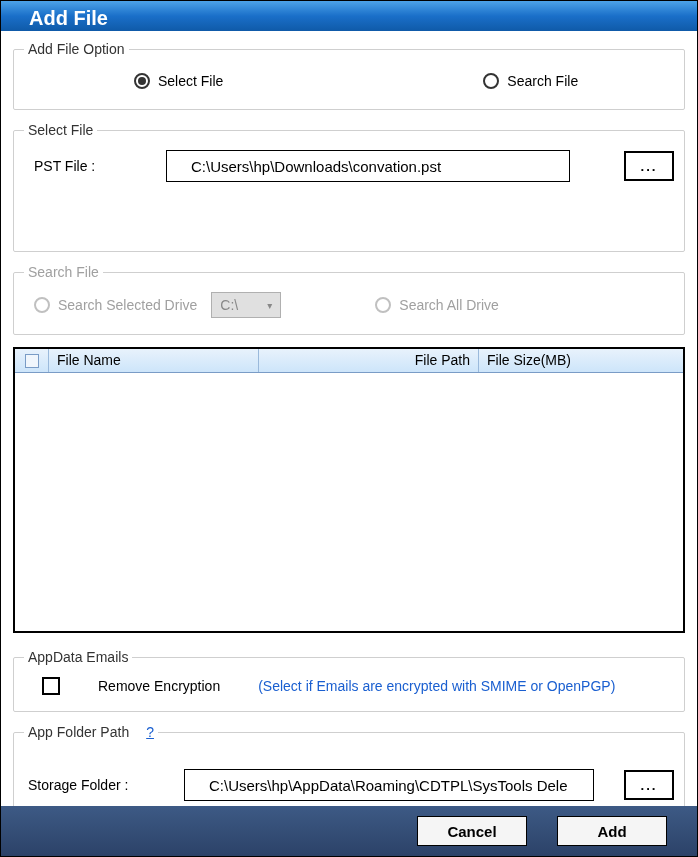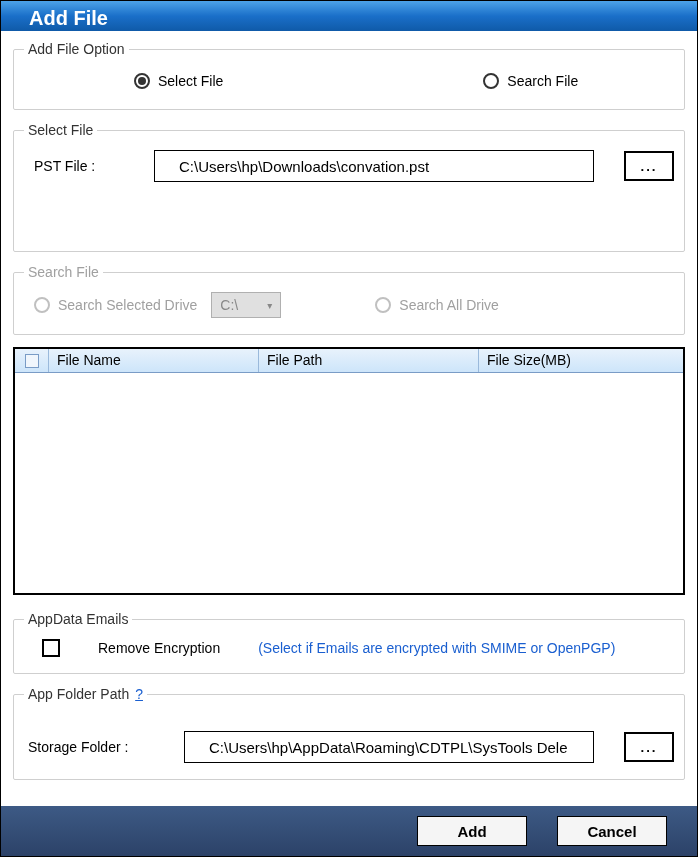--- a/index.html
+++ b/index.html
@@ -65,21 +65,21 @@
     .radio-circle.disabled { border-color: #c0c0c0; }
     .radio-dot {
       width: 8px;
       height: 8px;
       background: #333;
       border-radius: 50%;
     }
     .field-row {
       display: flex;
       align-items: center;
-      gap: 10px;
+      gap: 22px;
     }
     .field-label {
       width: 120px;
       padding-left: 10px;
     }
     .text-input {
       flex: 1;
       border: 1px solid #000;
       padding: 6px 24px;
       font-size: 15px;
@@ -116,56 +116,56 @@
       color: #888;
     }
     .chevron {
       font-size: 10px;
       color: #888;
     }
     .search-all-wrap { margin-left: 80px; }
     .table-container {
       border: 2px solid #000;
       margin-bottom: 16px;
-      height: 248px;
+      height: 286px;
       background: #fff;
     }
     .table-header {
       display: flex;
       background: linear-gradient(to bottom, #e8f2fc, #cde5fa);
       border-bottom: 1px solid #7a9cc6;
       height: 24px;
     }
     .th {
       border-right: 1px solid #9ab9db;
       padding: 3px 8px;
       font-size: 14px;
     }
     .th-check { width: 34px; display:flex; align-items:center; justify-content:center; }
     .th1 { width: 210px; }
-    .th2 { width: 220px; }
+    .th2 { width: 220px; text-align: right; }
     .th3 { flex: 1; border-right: none; }
     .header-checkbox {
       width: 14px; height: 14px; border: 1px solid #7a9cc6; background: #f0f6fc;
     }
     .decrypt-row {
       display: flex;
       align-items: center;
       gap: 38px;
       padding-left: 18px;
     }
     .checkbox {
       width: 18px;
       height: 18px;
       border: 2px solid #000;
       background: #fff;
       display: inline-block;
     }
     .hint-blue { color: #1a5fd0; }
-    .app-folder-legend { display: inline-flex; align-items: center; gap: 6px; }
+    .app-folder-legend { display: inline-flex; align-items: center; gap: 17px; }
     .help-icon { color: #1a5fd0; text-decoration: underline; cursor: pointer; }
     .storage-row {
       display: flex;
       align-items: center;
       gap: 10px;
       margin-top: 17px;
     }
     .storage-label { width: 150px; padding-left: 4px; }
     .bottom-bar {
       height: 50px;
@@ -274,15 +274,15 @@
       <div style="width:10px"></div>
       <button class="browse-btn">
           <span>...</span>
         </button>
     </div>
   </fieldset>
 
 </div>
 
 <div class="bottom-bar">
+  <button class="action-btn">Cancel</button>
   <button class="action-btn">Add</button>
-  <button class="action-btn">Cancel</button>
 </div>
 
 </body></html>

